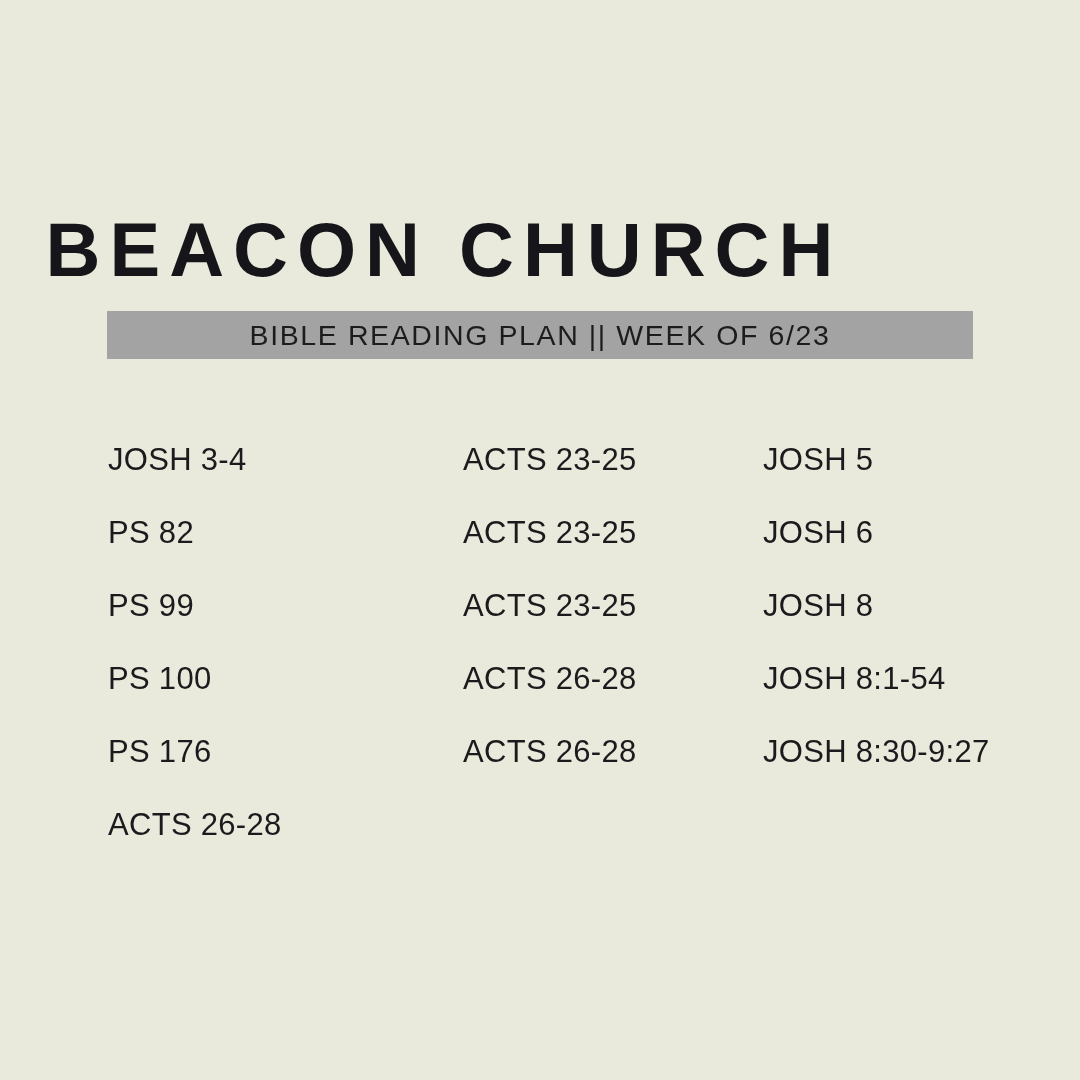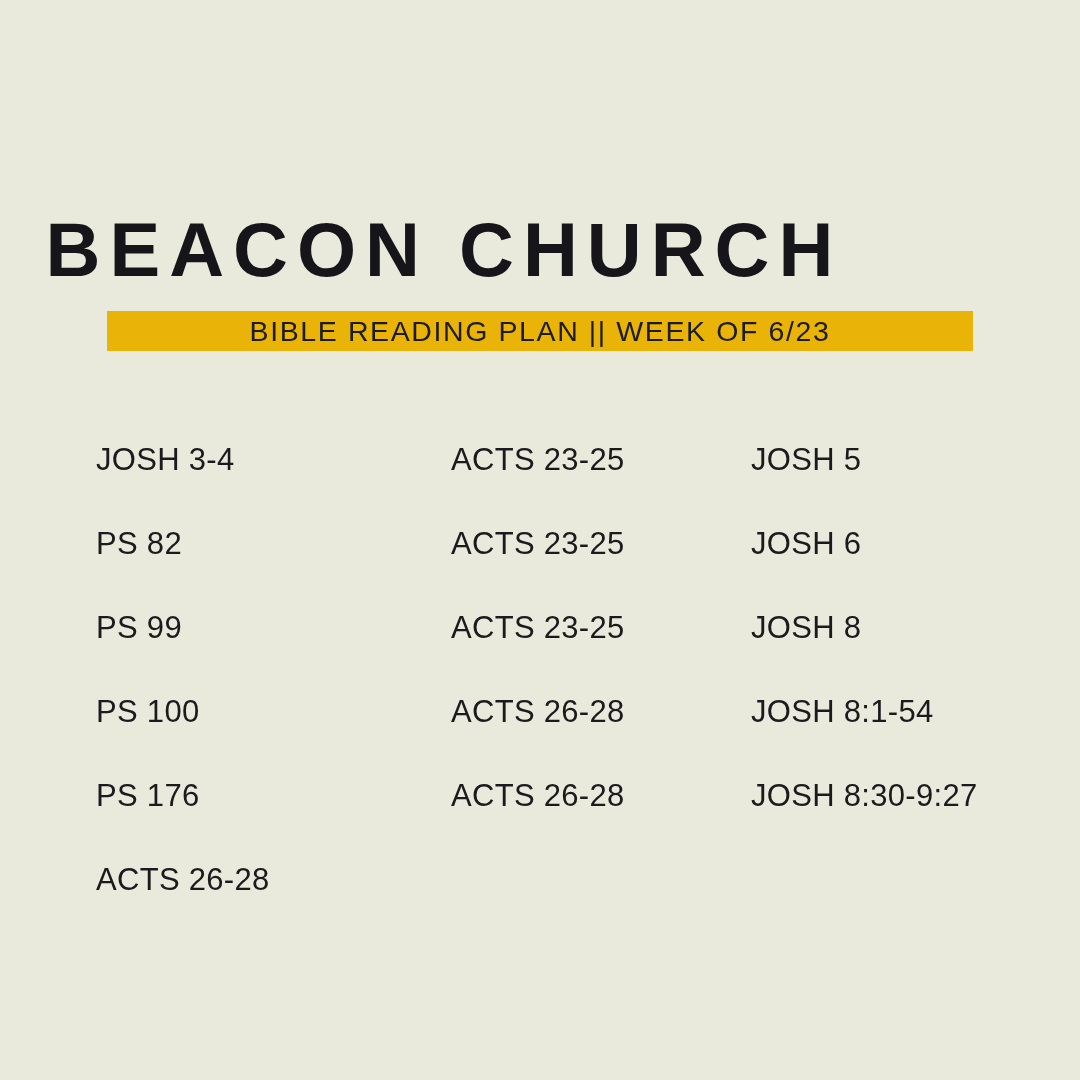--- a/index.html
+++ b/index.html
@@ -29,41 +29,41 @@
     font-weight: 700;
     letter-spacing: 9px;
     color: #16161a;
     line-height: 1;
   }
   .subtitle-bar {
     position: absolute;
     top: 311px;
     left: 107px;
     width: 866px;
-    height: 40px;
-    background: #eab308;
+    height: 48px;
+    background: #a3a3a3;
     display: flex;
     align-items: center;
     justify-content: center;
   }
   .subtitle {
     font-size: 28.5px;
     font-weight: 400;
     letter-spacing: 1.6px;
     color: #1c1c1e;
     white-space: nowrap;
   }
   .readings {
     position: absolute;
     top: 424px;
-    left: 96px;
+    left: 108px;
     width: 880px;
     display: grid;
     grid-template-columns: 355px 300px 225px;
-    row-gap: 12px;
+    row-gap: 1px;
   }
   .cell {
     height: 72px;
     font-size: 31px;
     color: #1b1b1d;
     letter-spacing: 0.3px;
     display: flex;
     align-items: center;
     white-space: nowrap;
   }

